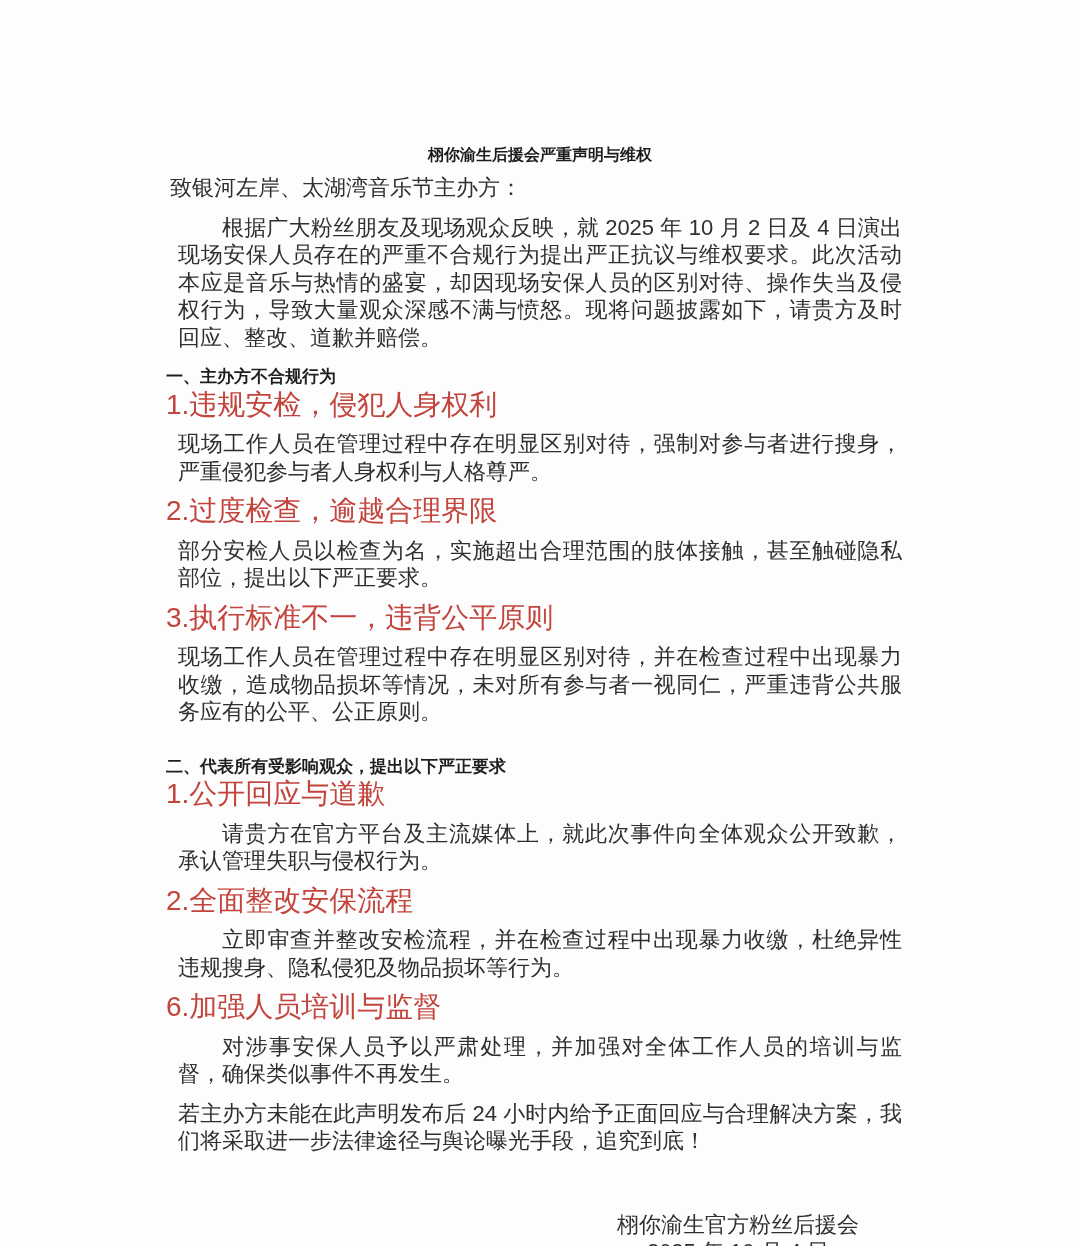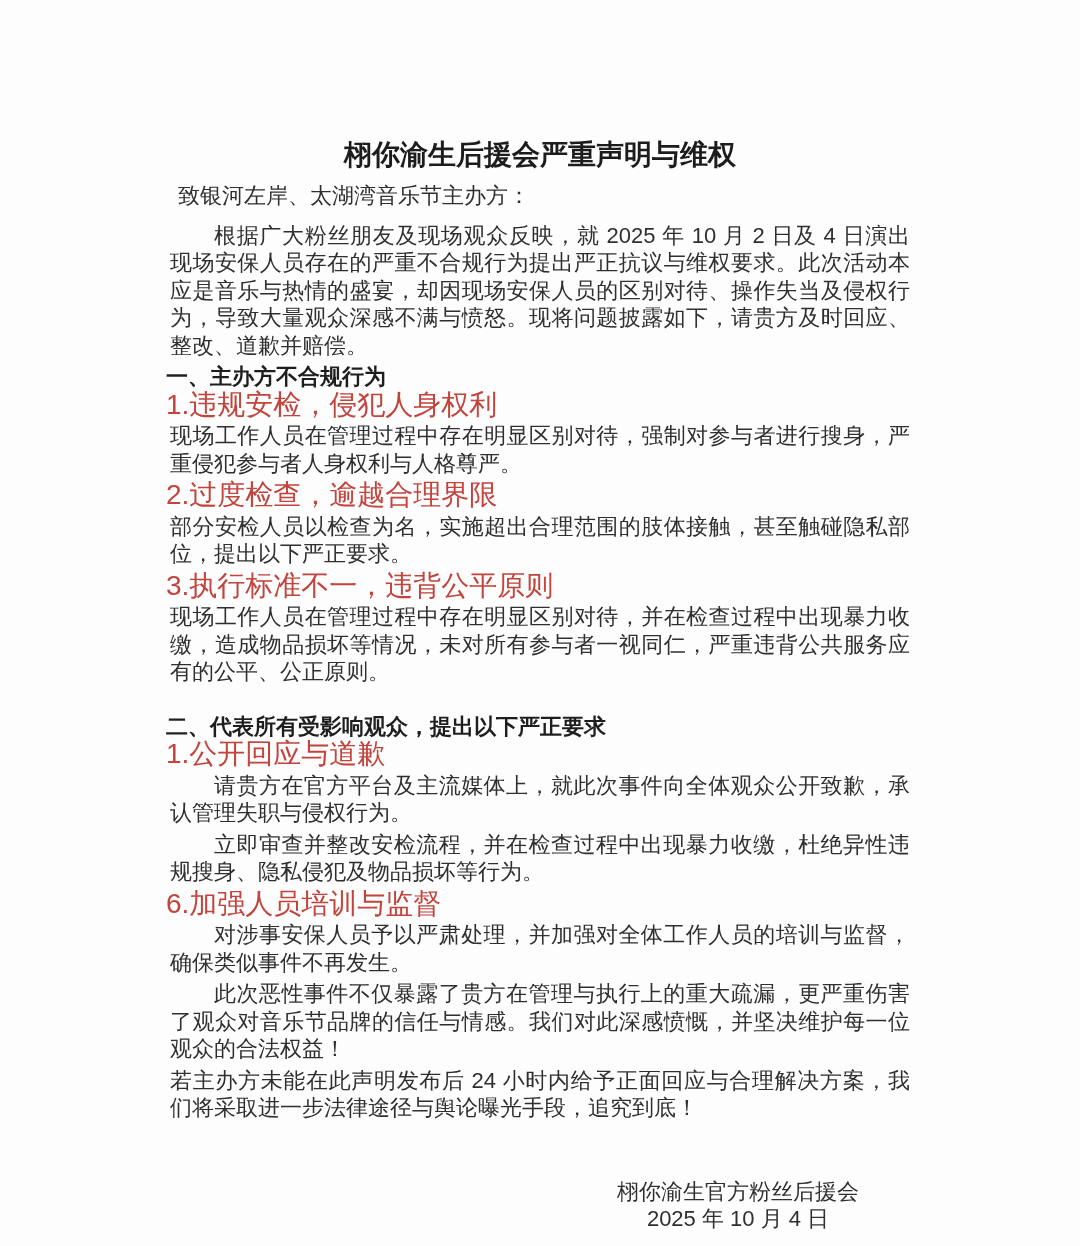--- a/index.html
+++ b/index.html
@@ -17,38 +17,38 @@
     width: 1080px;
     height: 1246px;
     padding: 140px 166px 0 166px;
     font-family: "Liberation Sans", "DejaVu Sans", sans-serif;
     font-size: 22px;
     line-height: 27.5px;
     color: #2f2f2f;
     text-align: justify;
   }
   .doc-title {
-    font-size: 28px;
+    font-size: 16px;
     font-weight: bold;
     color: #1c1c1c;
     text-align: center;
     margin: 0 0 3px 0;
     line-height: 30px;
   }
   .salutation {
-    margin: 12px;
+    margin: 4px;
   }
   p.para {
-    margin: 4px;
+    margin: 12px;
   }
   .indent {
     text-indent: 2em;
   }
   .section-heading {
-    font-size: 22px;
+    font-size: 17px;
     font-weight: bold;
     color: #1e1e1e;
     margin: 3px 0 0 0;
     line-height: 27.5px;
   }
   .section-heading.gap-above {
     margin-top: 27px;
   }
   .sub-heading {
     font-size: 28px;
@@ -88,26 +88,26 @@
   <p class="para">部分安检人员以检查为名，实施超出合理范围的肢体接触，甚至触碰隐私部位，提出以下严正要求。</p>
 
   <h3 class="sub-heading">3.执行标准不一，违背公平原则</h3>
   <p class="para">现场工作人员在管理过程中存在明显区别对待，并在检查过程中出现暴力收缴，造成物品损坏等情况，未对所有参与者一视同仁，严重违背公共服务应有的公平、公正原则。</p>
 
   <h2 class="section-heading gap-above">二、代表所有受影响观众，提出以下严正要求</h2>
 
   <h3 class="sub-heading">1.公开回应与道歉</h3>
   <p class="para indent">请贵方在官方平台及主流媒体上，就此次事件向全体观众公开致歉，承认管理失职与侵权行为。</p>
 
+  <h3 class="sub-heading">2.全面整改安保流程</h3>
   <p class="para indent">立即审查并整改安检流程，并在检查过程中出现暴力收缴，杜绝异性违规搜身、隐私侵犯及物品损坏等行为。</p>
 
   <h3 class="sub-heading">6.加强人员培训与监督</h3>
   <p class="para indent">对涉事安保人员予以严肃处理，并加强对全体工作人员的培训与监督，确保类似事件不再发生。</p>
 
-  <p class="para indent">此次恶性事件不仅暴露了贵方在管理与执行上的重大疏漏，更严重伤害了观众对音乐节品牌的信任与情感。我们对此深感愤慨，并坚决维护每一位观众的合法权益！</p>
   <p class="para">若主办方未能在此声明发布后 24 小时内给予正面回应与合理解决方案，我们将采取进一步法律途径与舆论曝光手段，追究到底！</p>
 
   <div class="signature-block">
     <p>栩你渝生官方粉丝后援会</p>
     <p>2025 年 10 月 4 日</p>
   </div>
 
 </div>
 
 </body></html>

